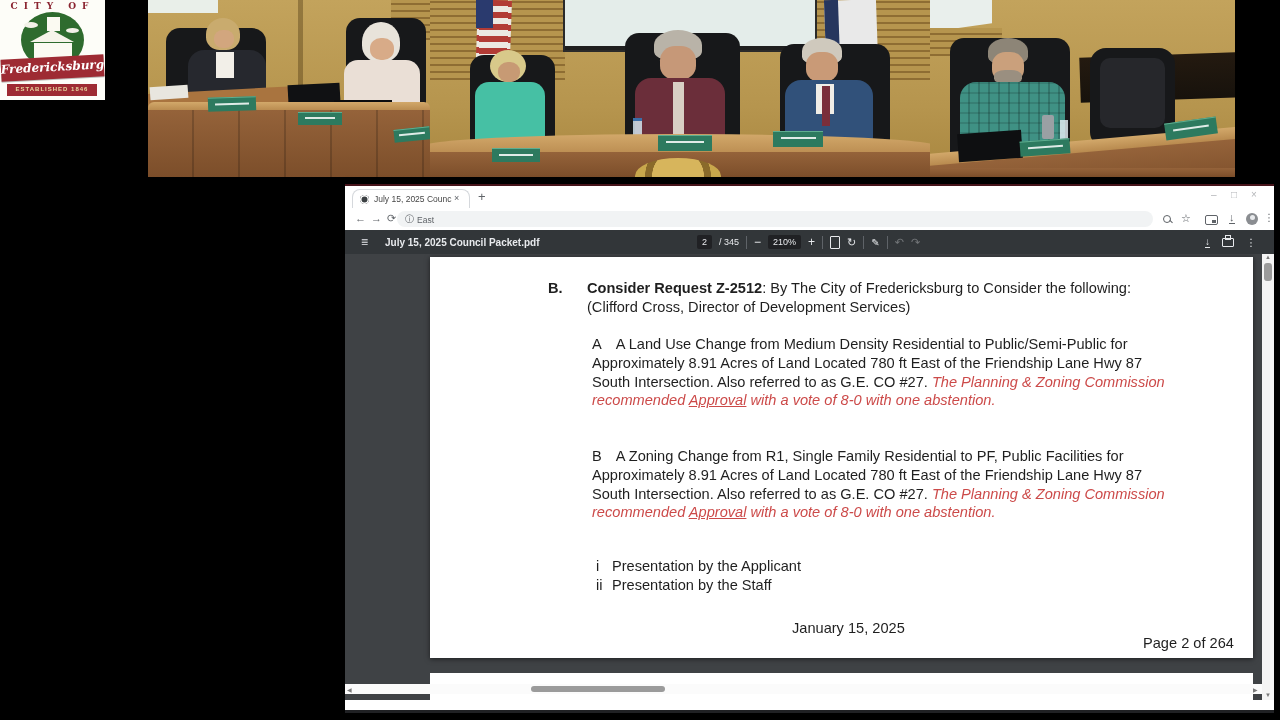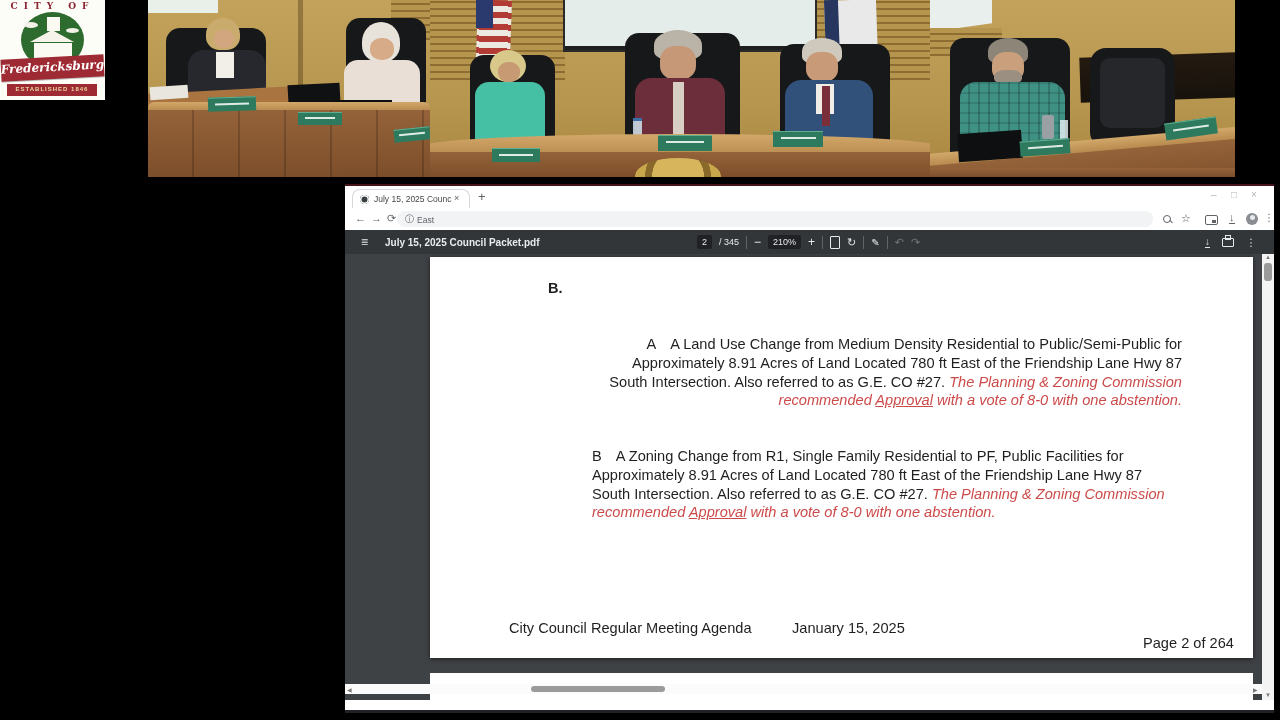--- a/index.html
+++ b/index.html
@@ -107,21 +107,21 @@
   .vthumb{left:2px;top:9px;width:8px;height:18px;background:#9b9b9b;border-radius:3px;}
   .varrow{left:3px;font-size:6px;color:#7a7a7a;}
   .winbottom{left:0;top:526px;width:929px;height:3px;background:#202124;}
 
   
   .page1 *{position:absolute;}
   .ptxt{font-size:14.6px;line-height:18.8px;color:#1f1f1f;}
   .b-label{left:118px;top:22px;font-weight:bold;}
   .heading{left:157px;top:22px;width:566px;}
   .para{width:590px;}
-  .para-a{left:162px;top:78px;text-align:right;}
+  .para-a{left:162px;top:78px;}
   .para-b{left:162px;top:190px;}
   .plabel{margin-right:14px;}
   .redtxt{color:#cc4a49;font-style:italic;}
   .redlink{color:#cc4a49;font-style:italic;text-decoration:underline;}
   .subitems{left:166px;top:300px;width:420px;}
   .subnum{display:inline-block;width:16px;}
   .footer-left{left:79px;top:362px;}
   .footer-date{left:362px;top:362px;}
   .footer-page{left:713px;top:377px;}
 </style>
@@ -298,29 +298,31 @@
       <div class="pdfright">
         <span class="dl2">↓</span>
         <span class="printer"></span>
         <span class="smalltxt" style="font-size:10px;">⋮</span>
       </div>
     </div>
 
     <div class="pdfcontent">
       <div class="page1">
         <div class="ptxt b-label">B.</div>
+        <div class="ptxt heading"><span style="position:static;font-weight:bold;">Consider Request Z-2512</span><span style="position:static;">: By The City of Fredericksburg to Consider the following: (Clifford Cross, Director of Development Services)</span></div>
 
         <div class="ptxt para para-a"><span class="plabel" style="position:static;">A</span><span style="position:static;">A Land Use Change from Medium Density Residential to Public/Semi-Public for Approximately 8.91 Acres of Land Located 780 ft East of the Friendship Lane Hwy 87 South Intersection. Also referred to as G.E. CO #27. </span><span class="redtxt" style="position:static;">The Planning &amp; Zoning Commission recommended </span><span class="redlink" style="position:static;">Approval</span><span class="redtxt" style="position:static;"> with a vote of 8-0 with one abstention.</span></div>
 
         <div class="ptxt para para-b"><span class="plabel" style="position:static;">B</span><span style="position:static;">A Zoning Change from R1, Single Family Residential to PF, Public Facilities for Approximately 8.91 Acres of Land Located 780 ft East of the Friendship Lane Hwy 87 South Intersection. Also referred to as G.E. CO #27. </span><span class="redtxt" style="position:static;">The Planning &amp; Zoning Commission recommended </span><span class="redlink" style="position:static;">Approval</span><span class="redtxt" style="position:static;"> with a vote of 8-0 with one abstention.</span></div>
 
         <div class="ptxt subitems">
+          <div style="position:static;"><span class="subnum" style="position:static;">i</span><span style="position:static;">Presentation by the Applicant</span></div>
+          <div style="position:static;"><span class="subnum" style="position:static;">ii</span><span style="position:static;">Presentation by the Staff</span></div>
         </div>
 
-        <div class="ptxt footer-left">City Council Regular Meeting Agenda</div>
         <div class="ptxt footer-date">January 15, 2025</div>
         <div class="ptxt footer-page">Page 2 of 264</div>
       </div>
 
       <div class="page2"></div>
 
       <div class="hscroll">
         <span class="harrow" style="left:2px;">◀</span>
         <div class="hthumb"></div>
         <span class="harrow" style="left:908px;">▶</span>

